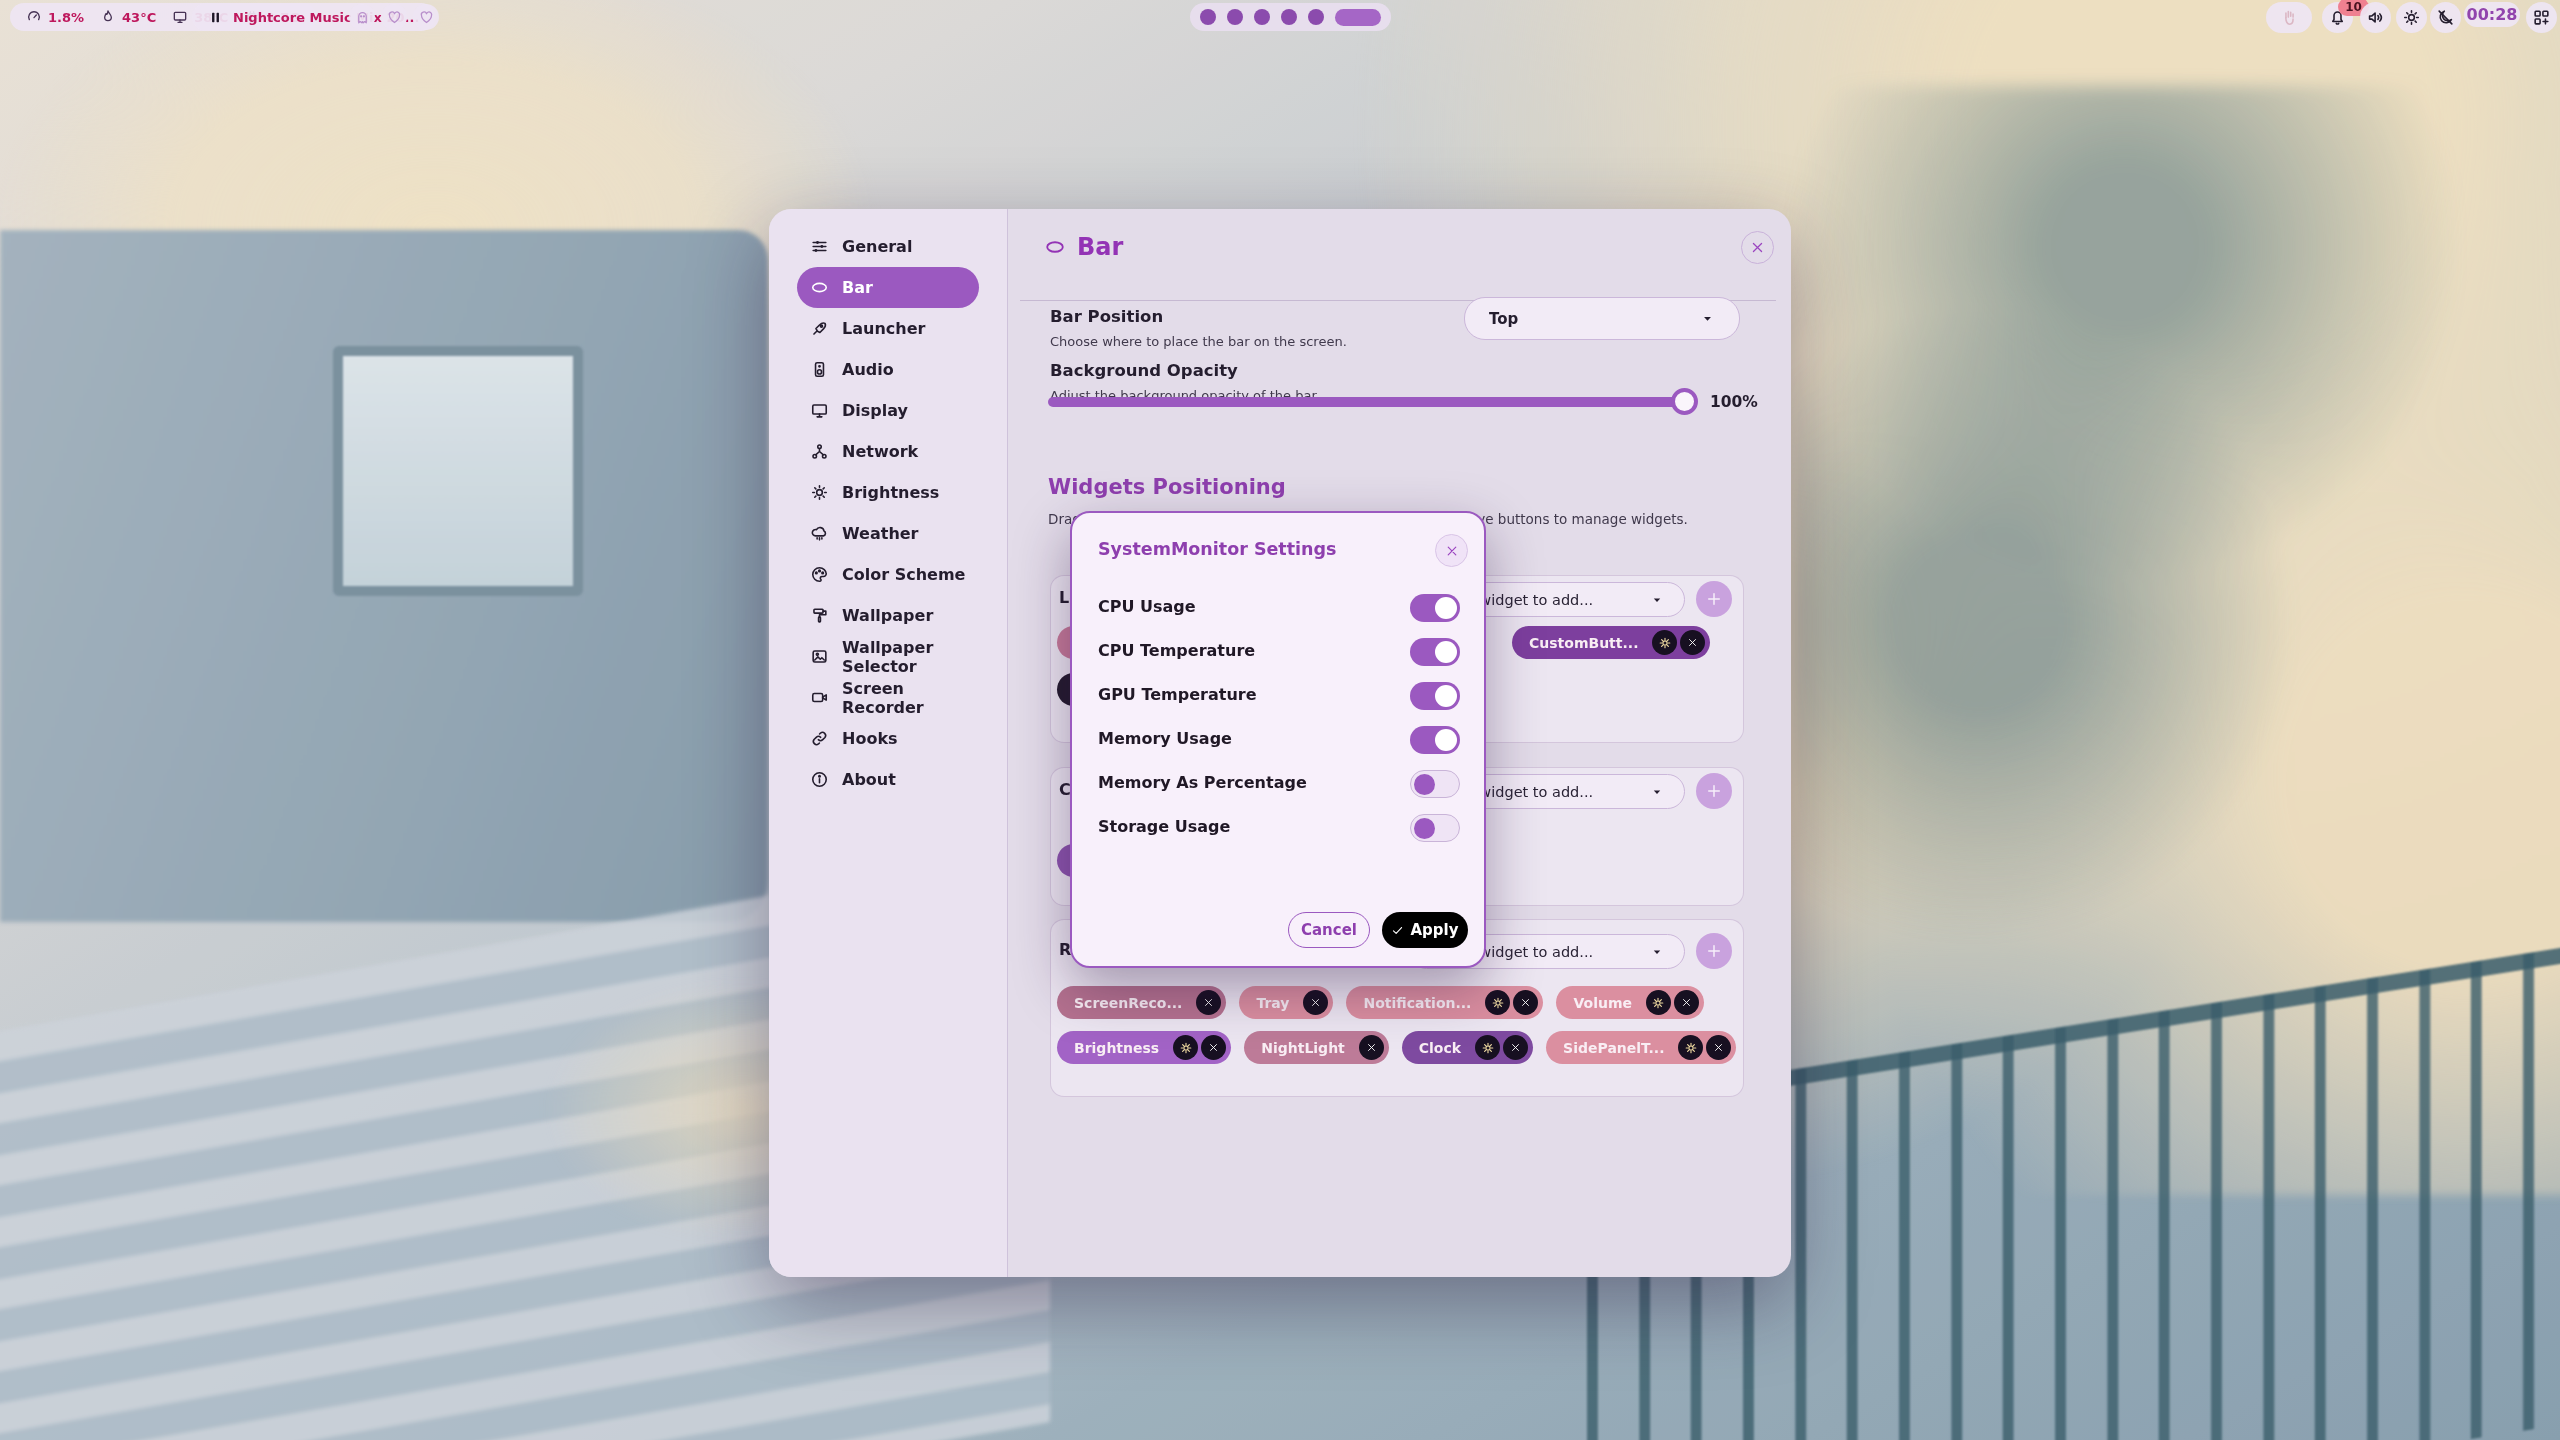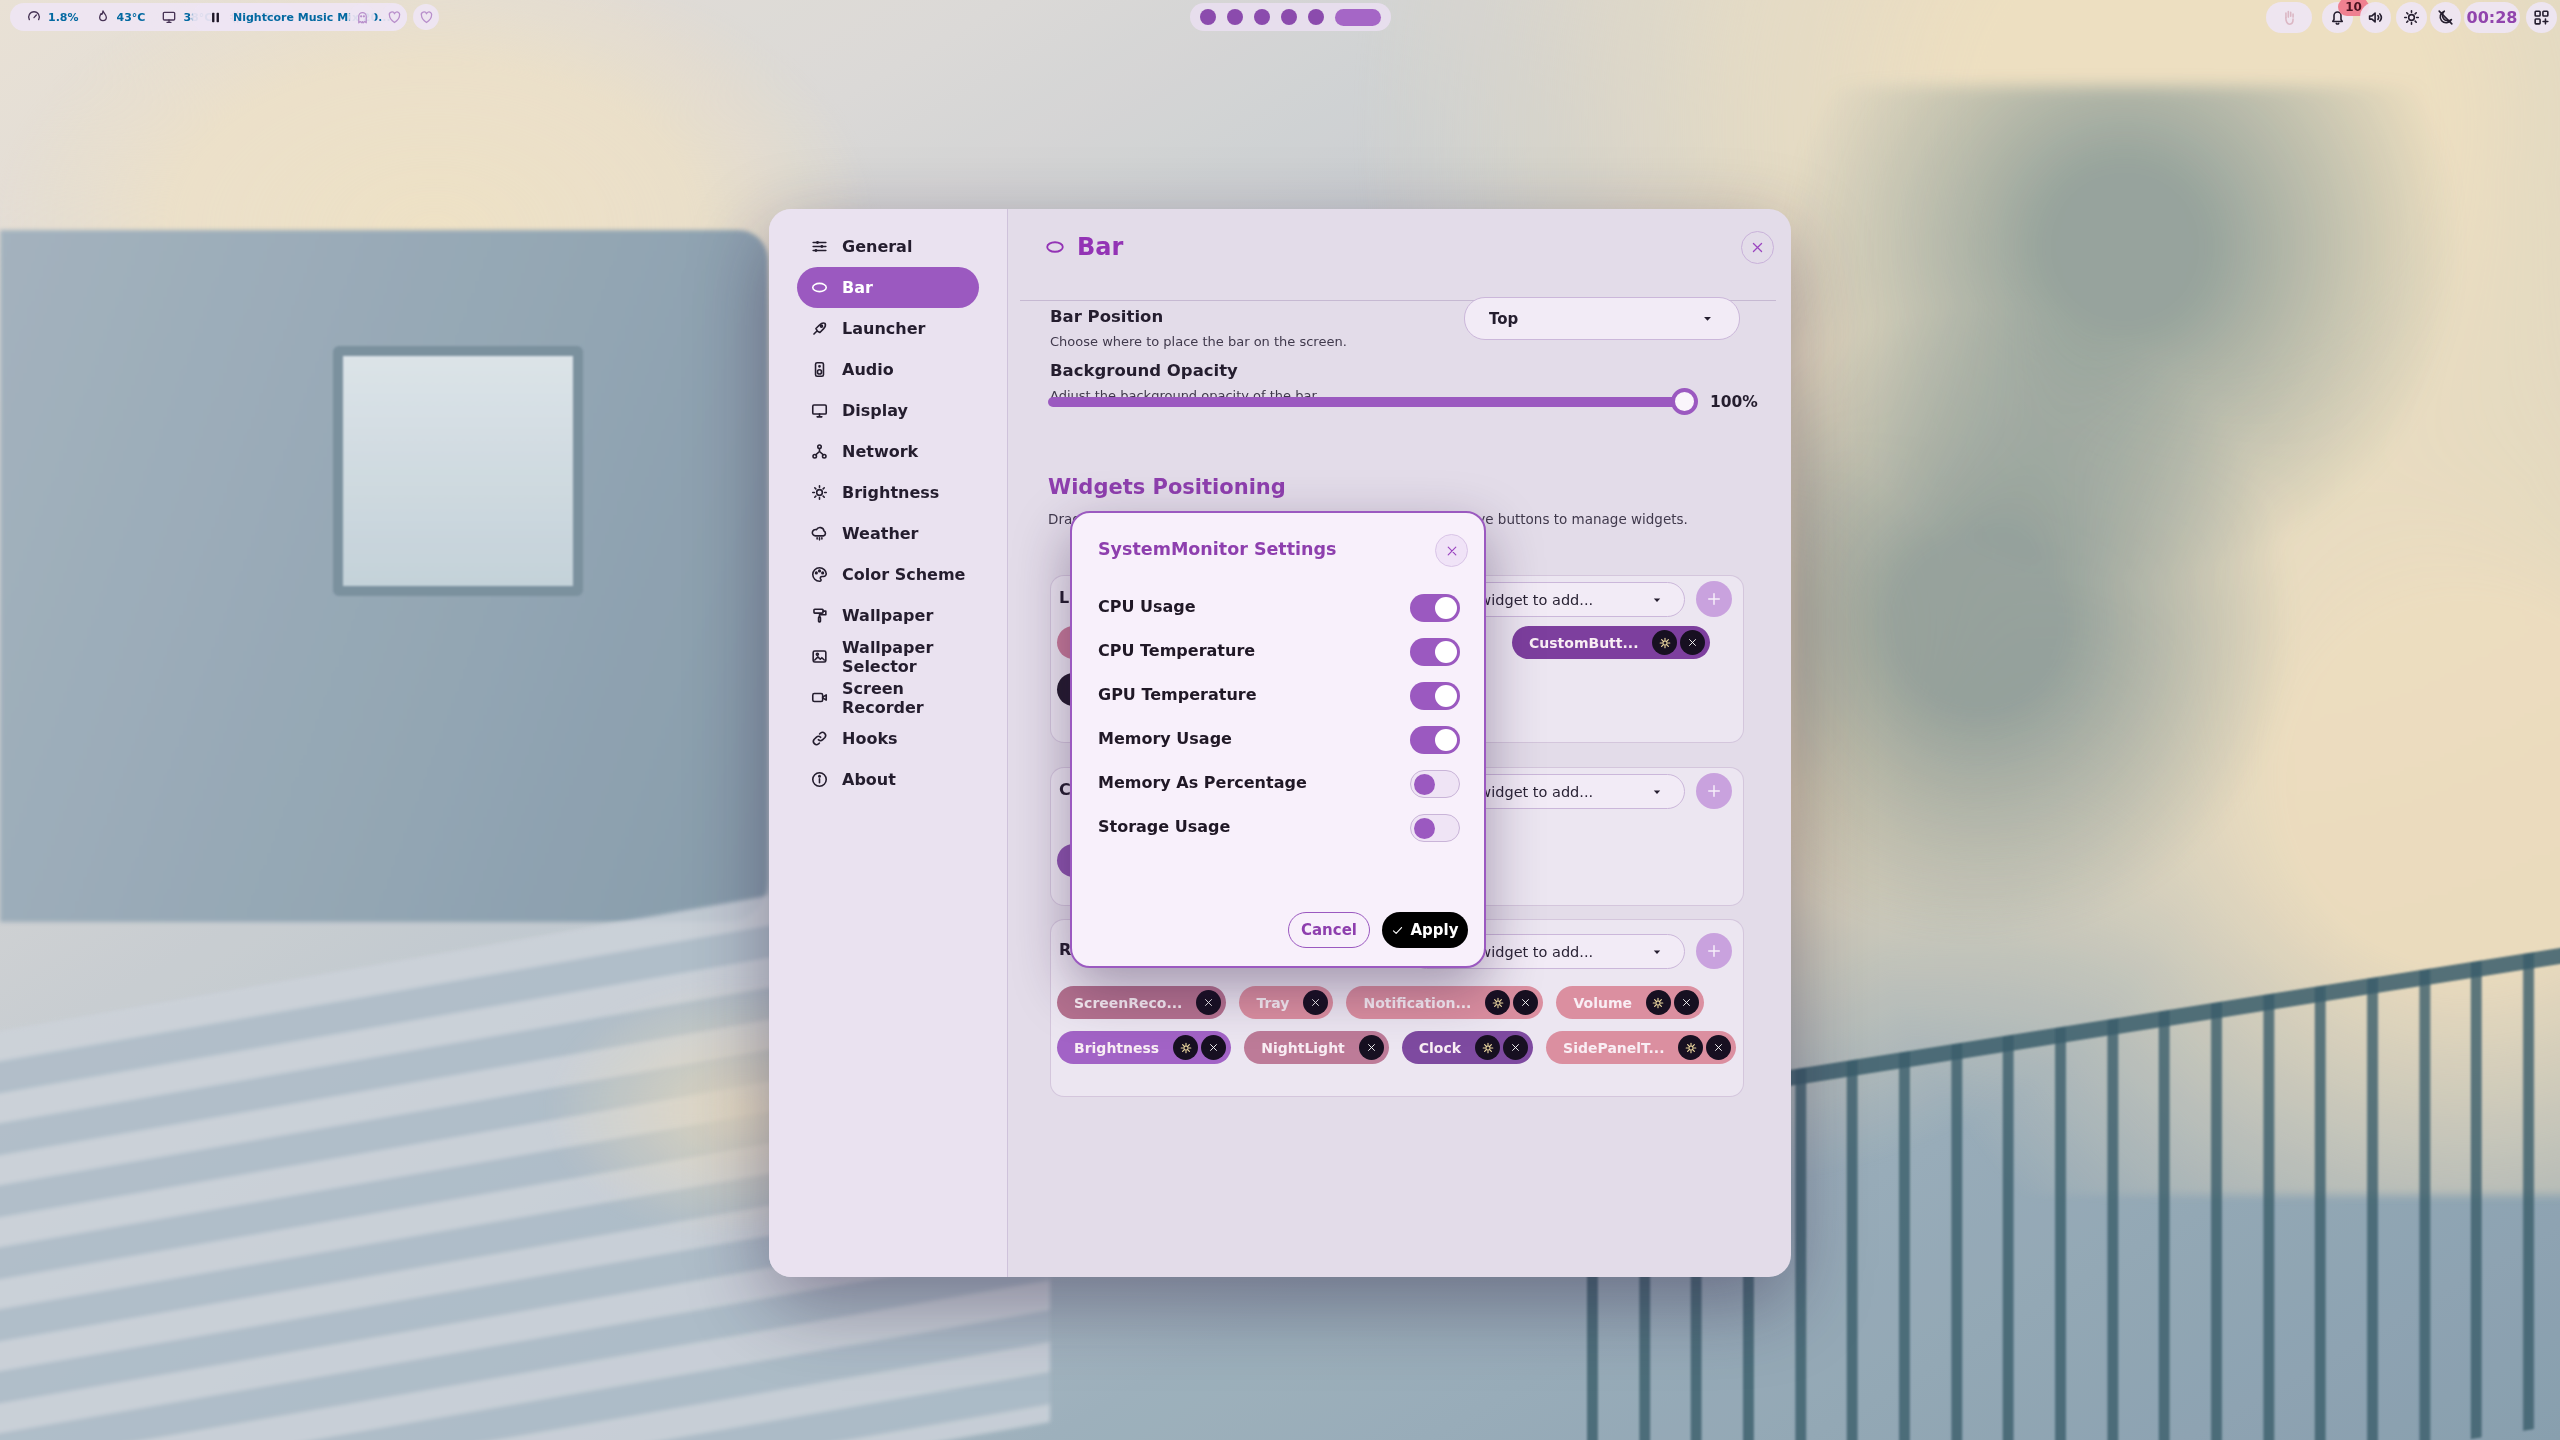--- a/index.html
+++ b/index.html
@@ -14,41 +14,41 @@
   #wp-teal1{right:4%;top:6%;width:26%;height:62%;background:radial-gradient(circle at 50% 18%,rgba(62,104,114,.55) 0 10%,rgba(62,104,114,0) 42%),radial-gradient(circle at 28% 60%,rgba(54,96,108,.5) 0 12%,rgba(54,96,108,0) 44%);filter:blur(8px);}
   #wp-wall{left:0;top:16%;width:30%;height:48%;background:linear-gradient(110deg,#9db0ba 0%,#8aa2ae 60%,#7d97a5 100%);filter:blur(2px);border-radius:0 30px 40px 0;}
   #wp-window{left:13%;top:24%;width:9%;height:16%;background:linear-gradient(180deg,#dde8ea 0%,#c2d4d9 100%);border:10px solid #6f8a96;border-radius:6px;filter:blur(1px);}
   #wp-stairs{left:-5%;bottom:-6%;width:46%;height:40%;transform:skewY(-10deg);background:repeating-linear-gradient(180deg,#ccd5da 0 30px,#a9bcc6 30px 62px);opacity:.85;filter:blur(2px);}
   #wp-rail{right:-2%;bottom:-4%;width:40%;height:32%;transform:skewY(-9deg);border-top:16px solid rgba(38,80,92,.85);background:repeating-linear-gradient(90deg,rgba(38,80,92,.8) 0 11px,rgba(38,80,92,0) 11px 52px);filter:blur(1px);}
   #wp-fol3{left:18%;bottom:10%;width:22%;height:26%;background:radial-gradient(closest-side,rgba(236,222,185,.8),rgba(236,222,185,0) 70%);filter:blur(7px);}
   #wp-haze{inset:0;background:rgba(213,196,224,.12);}
 
   
   #topbar{position:absolute;left:0;top:0;width:100%;height:36px;}
-  .tb-pill{position:absolute;top:3px;height:28px;background:rgba(238,229,243,.93);border-radius:14px;display:flex;align-items:center;color:#0369a1;font-weight:700;font-size:11px;}
+  .tb-pill{position:absolute;top:3px;height:28px;background:rgba(238,229,243,.93);border-radius:14px;display:flex;align-items:center;color:#be185d;font-weight:700;font-size:13px;}
   #stats-pill{left:10px;padding:0 16px;gap:16px;}
   .stat{display:flex;align-items:center;gap:6px;}
   .stat .ic{width:16px;height:16px;color:#473355;display:inline-flex;}
   #media-pill{left:192px;padding:0 16px;gap:10px;}
   #media-pill .ic{width:15px;height:15px;color:#1d1626;display:inline-flex;}
   .tb-circle{position:absolute;top:4px;width:26px;height:26px;border-radius:50%;background:rgba(238,229,243,.93);display:flex;align-items:center;justify-content:center;}
   .tb-circle .ic{width:15px;height:15px;color:#b88fcb;display:inline-flex;}
   #ws-pill{position:absolute;left:1190px;top:3px;height:28px;background:rgba(233,223,240,.9);border-radius:14px;display:flex;align-items:center;gap:11px;padding:0 10px;}
   .ws-dot{width:16px;height:16px;border-radius:50%;background:#8b4bad;}
   .ws-active{width:46px;height:17px;border-radius:9px;background:#a566c6;}
   .tbr-circle{position:absolute;top:2px;height:31px;border-radius:16px;background:rgba(238,229,243,.93);display:flex;align-items:center;justify-content:center;}
   .tbr-circle .ic{width:19px;height:19px;color:#241d2e;display:inline-flex;}
   #tb-tray{left:2266px;width:46px;}
   #tb-tray .ic{color:#c98a9a;opacity:.5;}
   #tb-bell{left:2322px;width:31px;}
   #bell-badge{position:absolute;left:2338px;top:-2px;min-width:25px;height:18px;border-radius:9px;background:#ef8090;color:#4a1220;font-size:12px;font-weight:700;display:flex;align-items:center;justify-content:center;padding:0 3px;}
   #tb-vol{left:2360px;width:31px;}
   #tb-sun{left:2396px;width:31px;}
   #tb-moon{left:2430px;width:31px;}
-  #clock-pill{position:absolute;left:2464px;top:2px;width:56px;height:31px;border-radius:16px;background:rgba(238,229,243,.93);display:flex;align-items:center;justify-content:center;color:#9144ad;font-size:16px;font-weight:700;}
+  #clock-pill{position:absolute;left:2464px;top:2px;width:56px;height:25px;border-radius:16px;background:rgba(238,229,243,.93);display:flex;align-items:center;justify-content:center;color:#9144ad;font-size:16px;font-weight:700;}
   #tb-grid{left:2526px;width:31px;}
 
   
   #window{position:absolute;left:769px;top:209px;width:1022px;height:1068px;border-radius:22px;background:#e3dce9;box-shadow:0 26px 80px rgba(35,18,55,.4);}
   #sidebar{position:absolute;left:0;top:0;width:239px;height:100%;background:#eae2f0;border-right:1px solid #cfc2db;border-radius:22px 0 0 22px;box-sizing:border-box;padding:17px 28px;}
   .sb-item{height:41px;border-radius:21px;display:flex;align-items:center;gap:13px;padding:0 13px;color:#241d2e;font-size:16px;font-weight:700;cursor:default;}
   .sb-item .ic{width:19px;height:19px;display:inline-flex;flex:none;}
   .sb-item.active{background:#9b59c0;color:#ffffff;}
   #content{position:absolute;left:247px;top:0;width:764px;height:100%;}
   #win-header{position:absolute;left:28px;top:24px;display:flex;align-items:center;gap:11px;color:#9333b5;}

